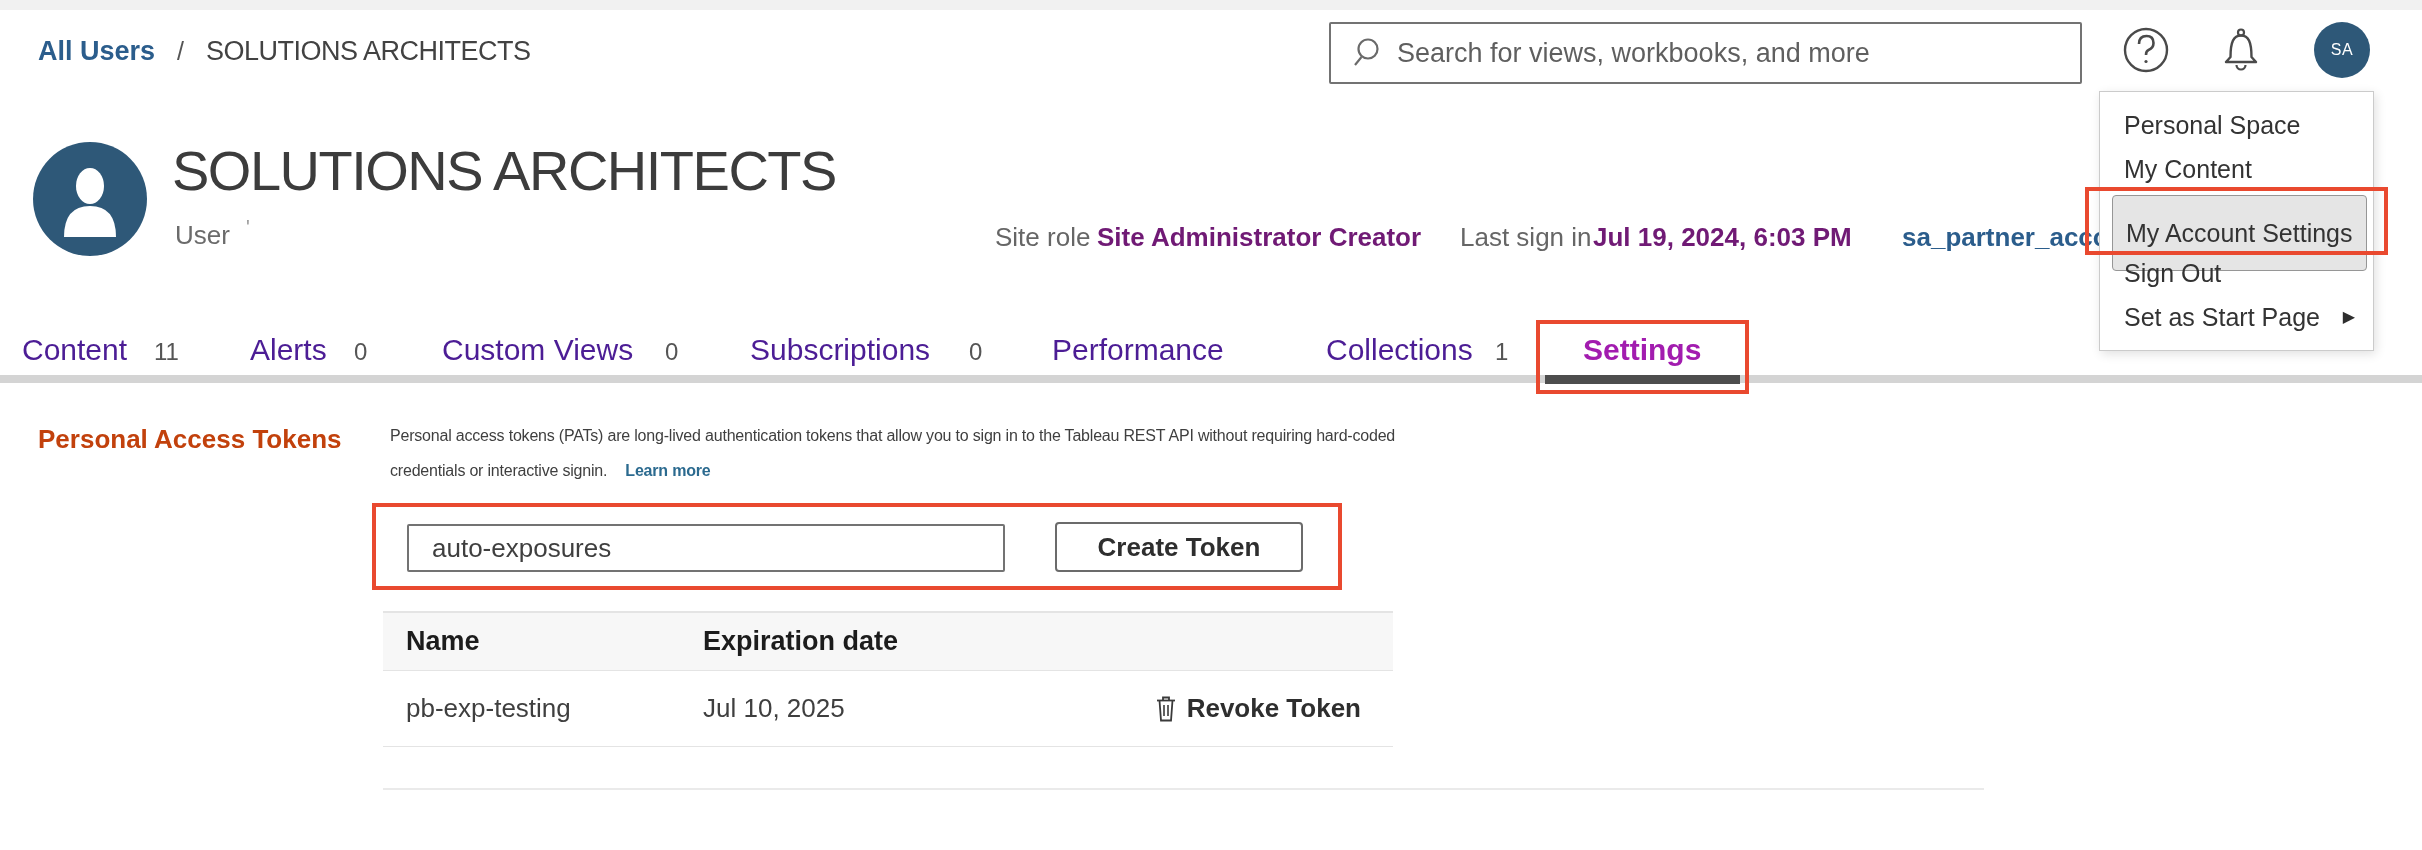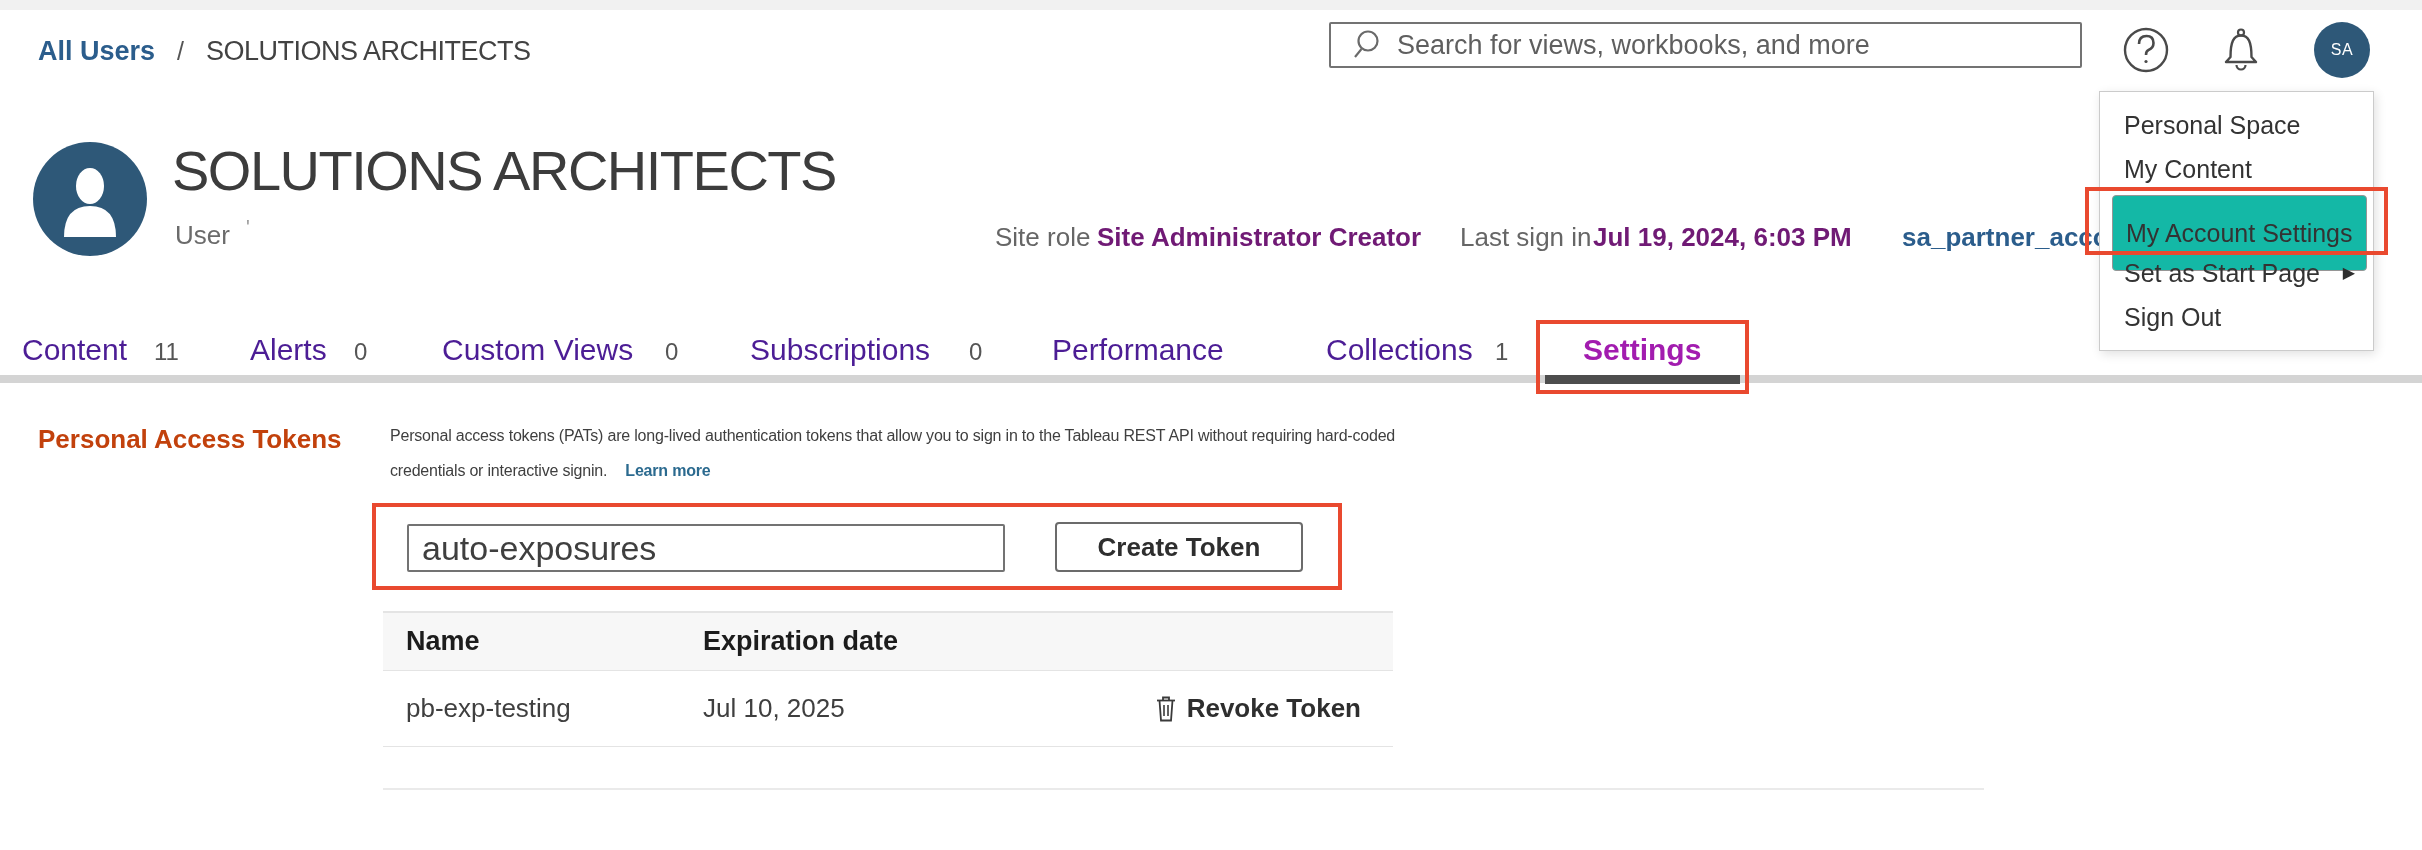--- a/index.html
+++ b/index.html
@@ -16,21 +16,21 @@
   .topstrip { left: 0; top: 0; width: 2422px; height: 10px; background: #f1f1f1; }
 
   
   .breadcrumb { left: 38px; top: 36px; font-size: 27px; display: flex; align-items: baseline; }
   .crumb-link { color: #2b5d8c; font-weight: 700; text-decoration: none; cursor: pointer; }
   .crumb-sep { color: #555; margin: 0 22px; font-size: 25px; }
   .crumb-current { color: #424242; letter-spacing: -0.5px; }
 
   
   .searchbox {
-    left: 1329px; top: 22px; width: 753px; height: 46px;
+    left: 1329px; top: 22px; width: 753px; height: 62px;
     border: 2px solid #737373; border-radius: 2px; background: #fff;
     display: flex; align-items: center; padding-left: 20px;
   }
   .searchbox input {
     border: none; outline: none; flex: 1; height: 100%;
     font-family: "Liberation Sans", sans-serif;
     font-size: 27px; color: #555; margin-left: 14px; background: transparent;
   }
   .searchbox input::placeholder { color: #5f5f5f; opacity: 1; }
 
@@ -51,21 +51,21 @@
     box-shadow: 2px 3px 10px rgba(0,0,0,0.12);
     padding-top: 11px; display: flex; flex-direction: column;
   }
   .menu-item {
     height: 44px; line-height: 44px; padding-left: 24px;
     font-size: 25px; color: #333; cursor: pointer; white-space: nowrap;
   }
   .menu-item-boxed { height: 56px; margin-top: 4px; padding-left: 12px; line-height: 56px; }
   .hl-box {
     display: inline-block; line-height: 34px; padding: 20px 13px;
-    background: #14b8a6; border: 1px solid #969696; border-radius: 4px; color: #333;
+    background: #e5e5e5; border: 1px solid #969696; border-radius: 4px; color: #333;
   }
   .submenu-arrow { float: right; margin-right: 18px; font-size: 16px; color: #2e2e2e; }
 
   
   .avatar-lg {
     left: 33px; top: 142px; width: 114px; height: 114px; border-radius: 50%;
     background: #2e5878; display: flex; align-items: center; justify-content: center;
   }
   .page-title {
     left: 172px; top: 138px; font-size: 56px; font-weight: 400;
@@ -101,22 +101,22 @@
   .ann-tab  { left: 1536px; top: 320px; width: 213px; height: 74px; }
   .ann-form { left: 372px;  top: 503px; width: 970px; height: 87px; }
 
   
   .section-label { left: 38px; top: 424px; font-size: 26px; font-weight: 700; color: #c2410c; }
   .section-desc { left: 390px; top: 418px; width: 1640px; font-size: 16px; line-height: 35px; color: #3f3f3f; letter-spacing: -0.2px; }
   .learn-more { color: #2b6a8f; font-weight: 700; margin-left: 18px; text-decoration: none; cursor: pointer; text-align: center; }
 
   .token-input {
     left: 407px; top: 524px; width: 598px; height: 48px;
-    border: 2px solid #737373; border-radius: 2px; padding-left: 13px;
-    font-family: "Liberation Sans", sans-serif; font-size: 34px; color: #3f3f3f; outline: none;
+    border: 2px solid #737373; border-radius: 2px; padding-left: 23px;
+    font-family: "Liberation Sans", sans-serif; font-size: 26px; color: #3f3f3f; outline: none;
   }
   .create-btn {
     left: 1055px; top: 522px; width: 248px; height: 50px;
     background: #fff; border: 2px solid #6b6b6b; border-radius: 4px;
     font-family: "Liberation Sans", sans-serif; font-size: 26px; font-weight: 700; color: #2e2e2e;
     cursor: pointer;
   }
 
   
   .pat-table { left: 383px; top: 611px; width: 1010px; }
@@ -236,22 +236,22 @@
 </div>
 
 <div class="abs section-divider"></div>
 
 <div class="abs menu">
   <div class="menu-item">Personal Space</div>
   <div class="menu-item">My Content</div>
   <div class="menu-item menu-item-boxed">
     <span class="hl-box">My Account Settings</span>
   </div>
+  <div class="menu-item">Sign Out</div>
   <div class="menu-item">
     <span>Set as Start Page</span>
     <span class="submenu-arrow">▶</span>
   </div>
-  <div class="menu-item">Sign Out</div>
 </div>
 
 <div class="abs annotation ann-menu"></div>
 <div class="abs annotation ann-tab"></div>
 <div class="abs annotation ann-form"></div>
 
 </body></html>

